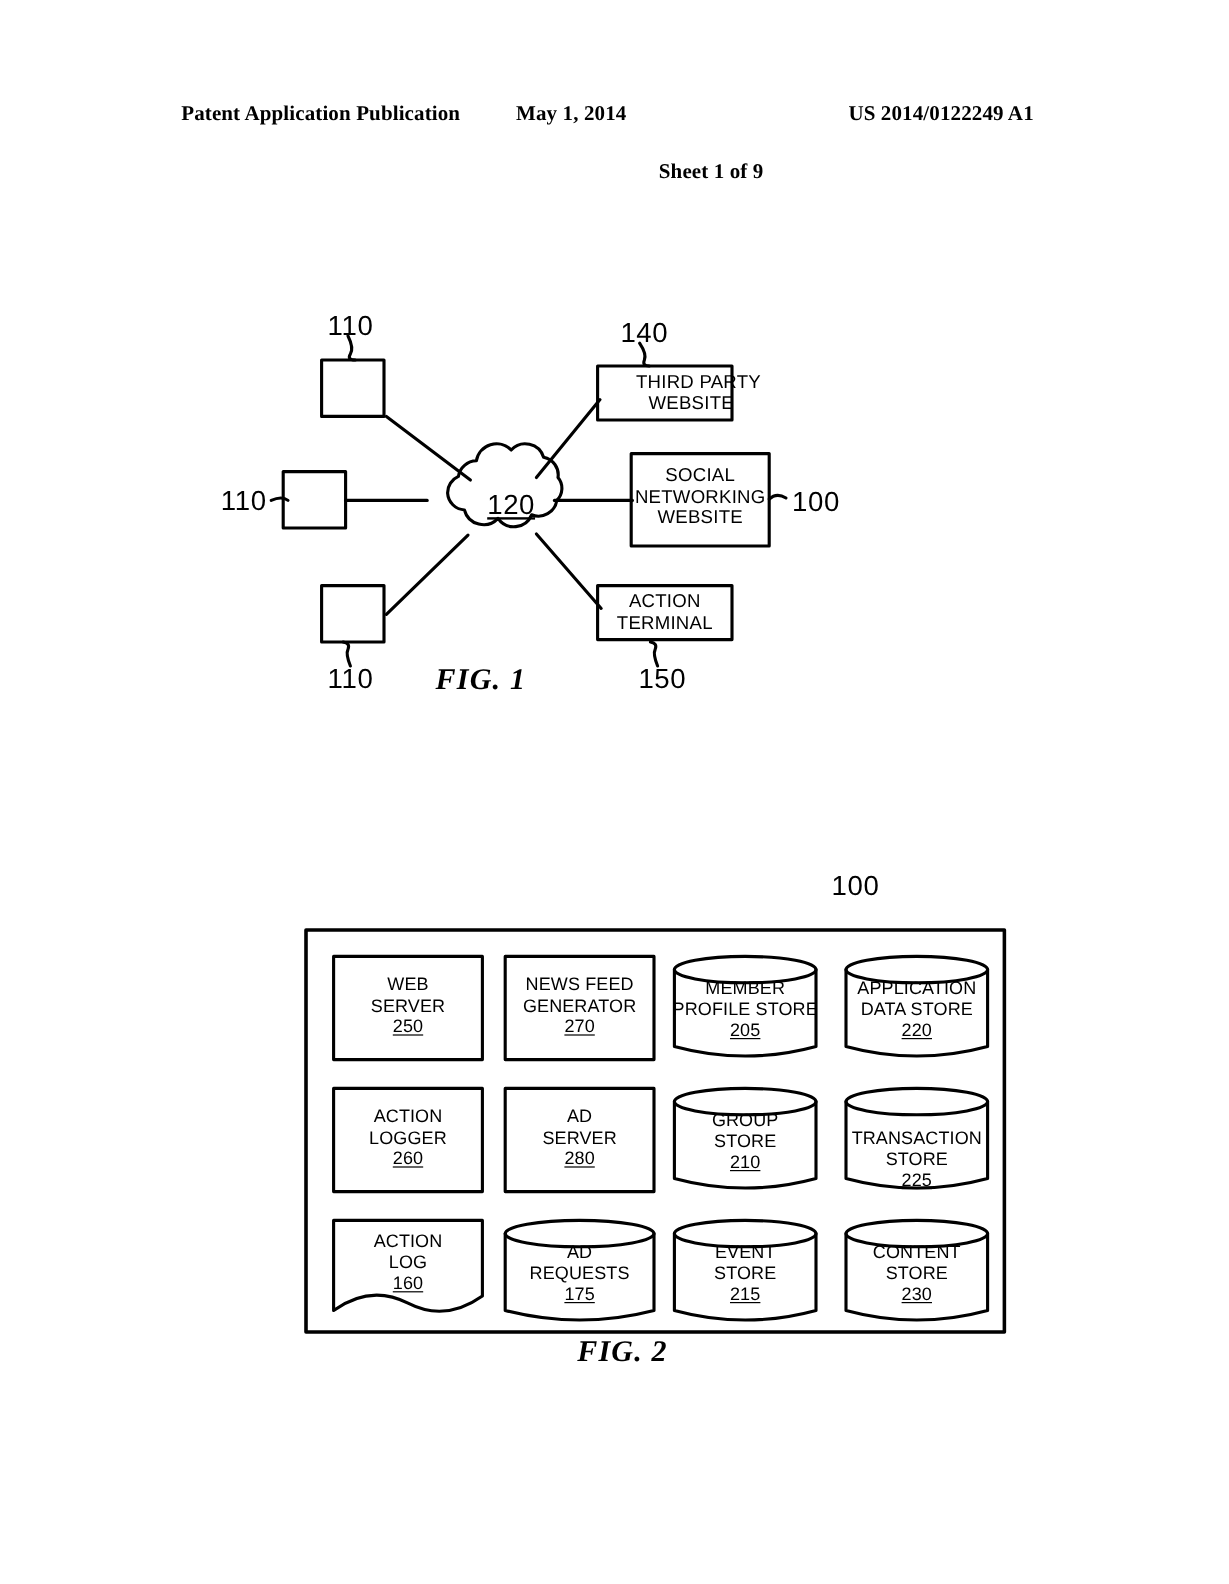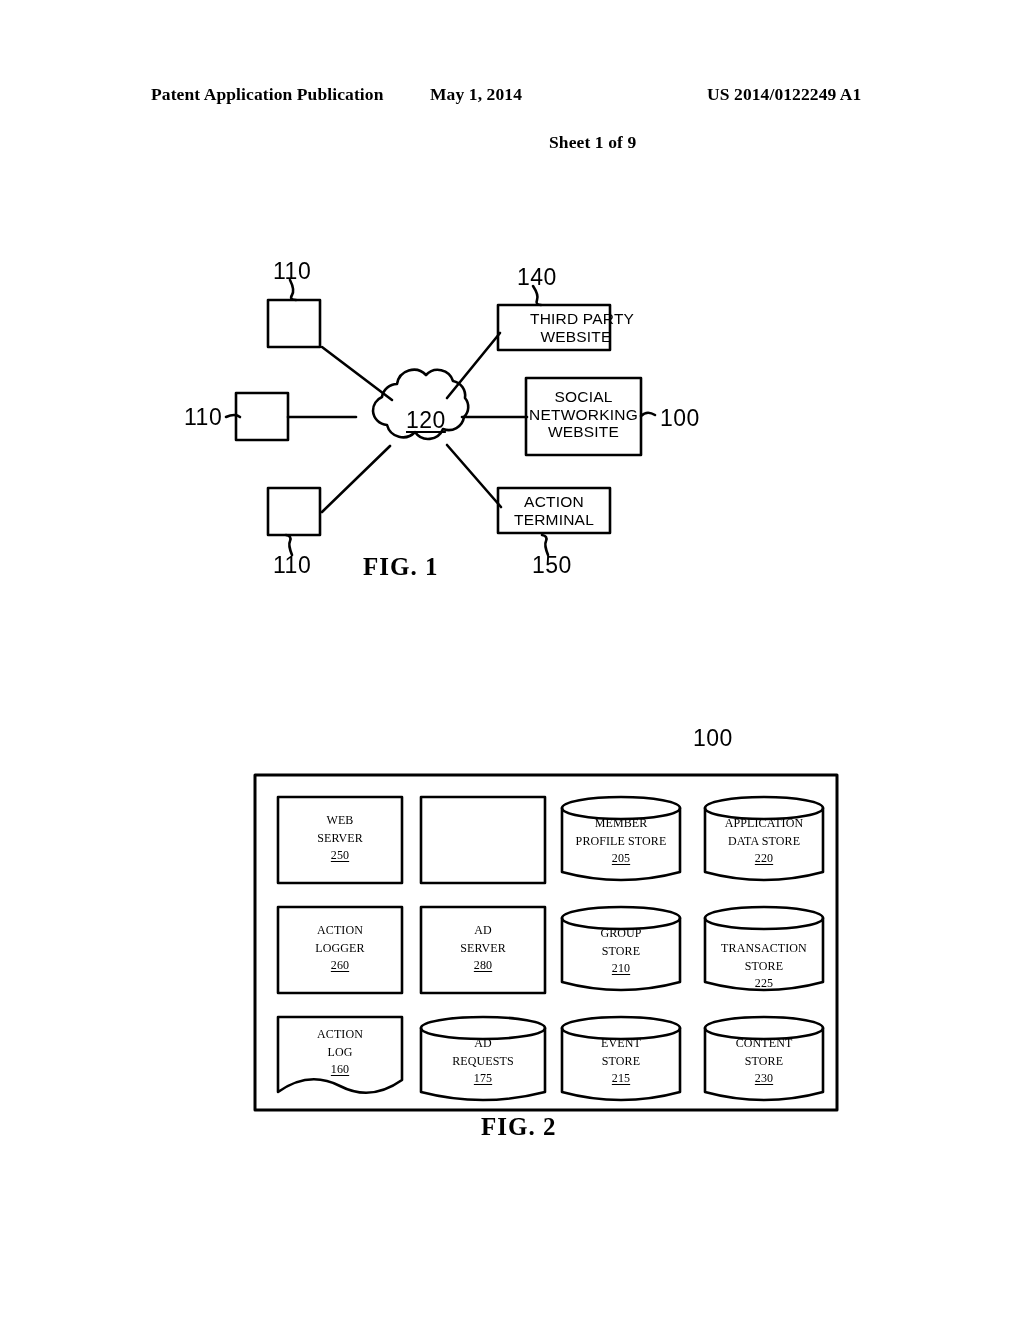--- a/index.html
+++ b/index.html
@@ -31,20 +31,21 @@
   }
   .hdr-pub   { position: absolute; left: 131px; top: 0; margin-left: 20px; }
   .hdr-date  { position: absolute; left: 430px; top: 0; }
   .hdr-sheet { position: absolute; left: 549px; top: 0; margin-top: 48px; }
   .hdr-pat   { position: absolute; left: 707px; top: 0; }
 
   
   .fig-caption {
     position: absolute;
     font-family: "Liberation Serif", serif;
+    font-style: italic;
     font-weight: bold;
     font-size: 25px;
     letter-spacing: 1px;
     white-space: nowrap;
   }
   .ref-num {
     position: absolute;
     font-family: "Liberation Sans", sans-serif;
     font-size: 23px;
     letter-spacing: 0.5px;
@@ -77,22 +78,22 @@
     left: 253px;
     top: 773px;
     width: 586px;
     height: 340px;
   }
   #fig2 svg { position: absolute; left: 0; top: 0; }
 
   .cell-text {
     position: absolute;
     text-align: center;
-    font-family: Liberation Serif, serif;
-    font-size: 12px;
+    font-family: Liberation Sans, sans-serif;
+    font-size: 15px;
     line-height: 17.5px;
     letter-spacing: 0.1px;
     white-space: nowrap;
   }
   .cell-text .num {
     text-decoration: underline;
     text-underline-offset: 2px;
   }
 </style>
 </head>
@@ -234,20 +235,25 @@
     </g>
   </svg>
 
   <div class="ref-num" style="left:440px; top:-48px;">100</div>
 
   <div class="cell-text" style="left:25px; top:39px; width:124px;">
     <div>WEB</div>
     <div>SERVER</div>
     <div class="num">250</div>
   </div>
+  <div class="cell-text" style="left:168px; top:39px; width:124px;">
+    <div>NEWS FEED</div>
+    <div>GENERATOR</div>
+    <div class="num">270</div>
+  </div>
   <div class="cell-text" style="left:306px; top:42px; width:124px;">
     <div>MEMBER</div>
     <div>PROFILE STORE</div>
     <div class="num">205</div>
   </div>
   <div class="cell-text" style="left:449px; top:42px; width:124px;">
     <div>APPLICATION</div>
     <div>DATA STORE</div>
     <div class="num">220</div>
   </div>

